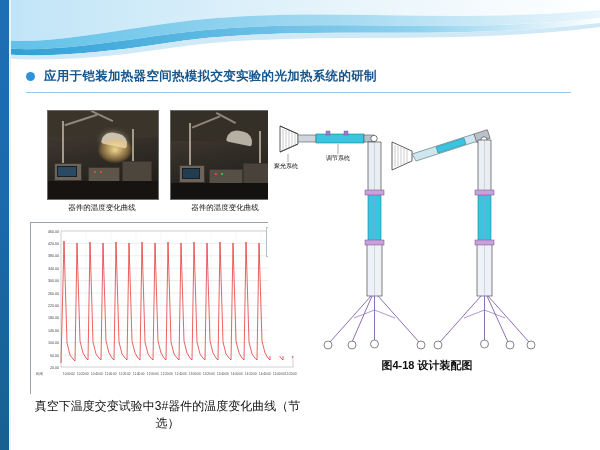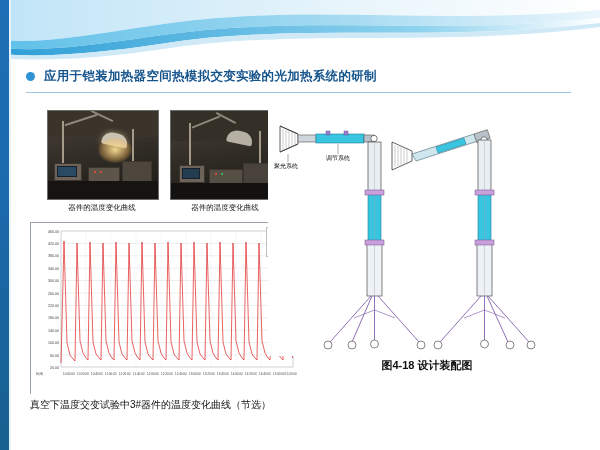--- a/index.html
+++ b/index.html
@@ -182,22 +182,22 @@
     width: 100%;
     height: 4px;
     background: #e02020;
     margin-bottom: 1px;
   }
   .chart-caption {
     position: absolute;
     left: 30px;
     top: 398px;
     width: 275px;
-    text-align: left;
-    font-size: 10px;
+    text-align: center;
+    font-size: 12px;
     color: #111111;
   }
 
   
   .diagram {
     position: absolute;
     left: 268px;
     top: 104px;
     width: 318px;
     height: 252px;

